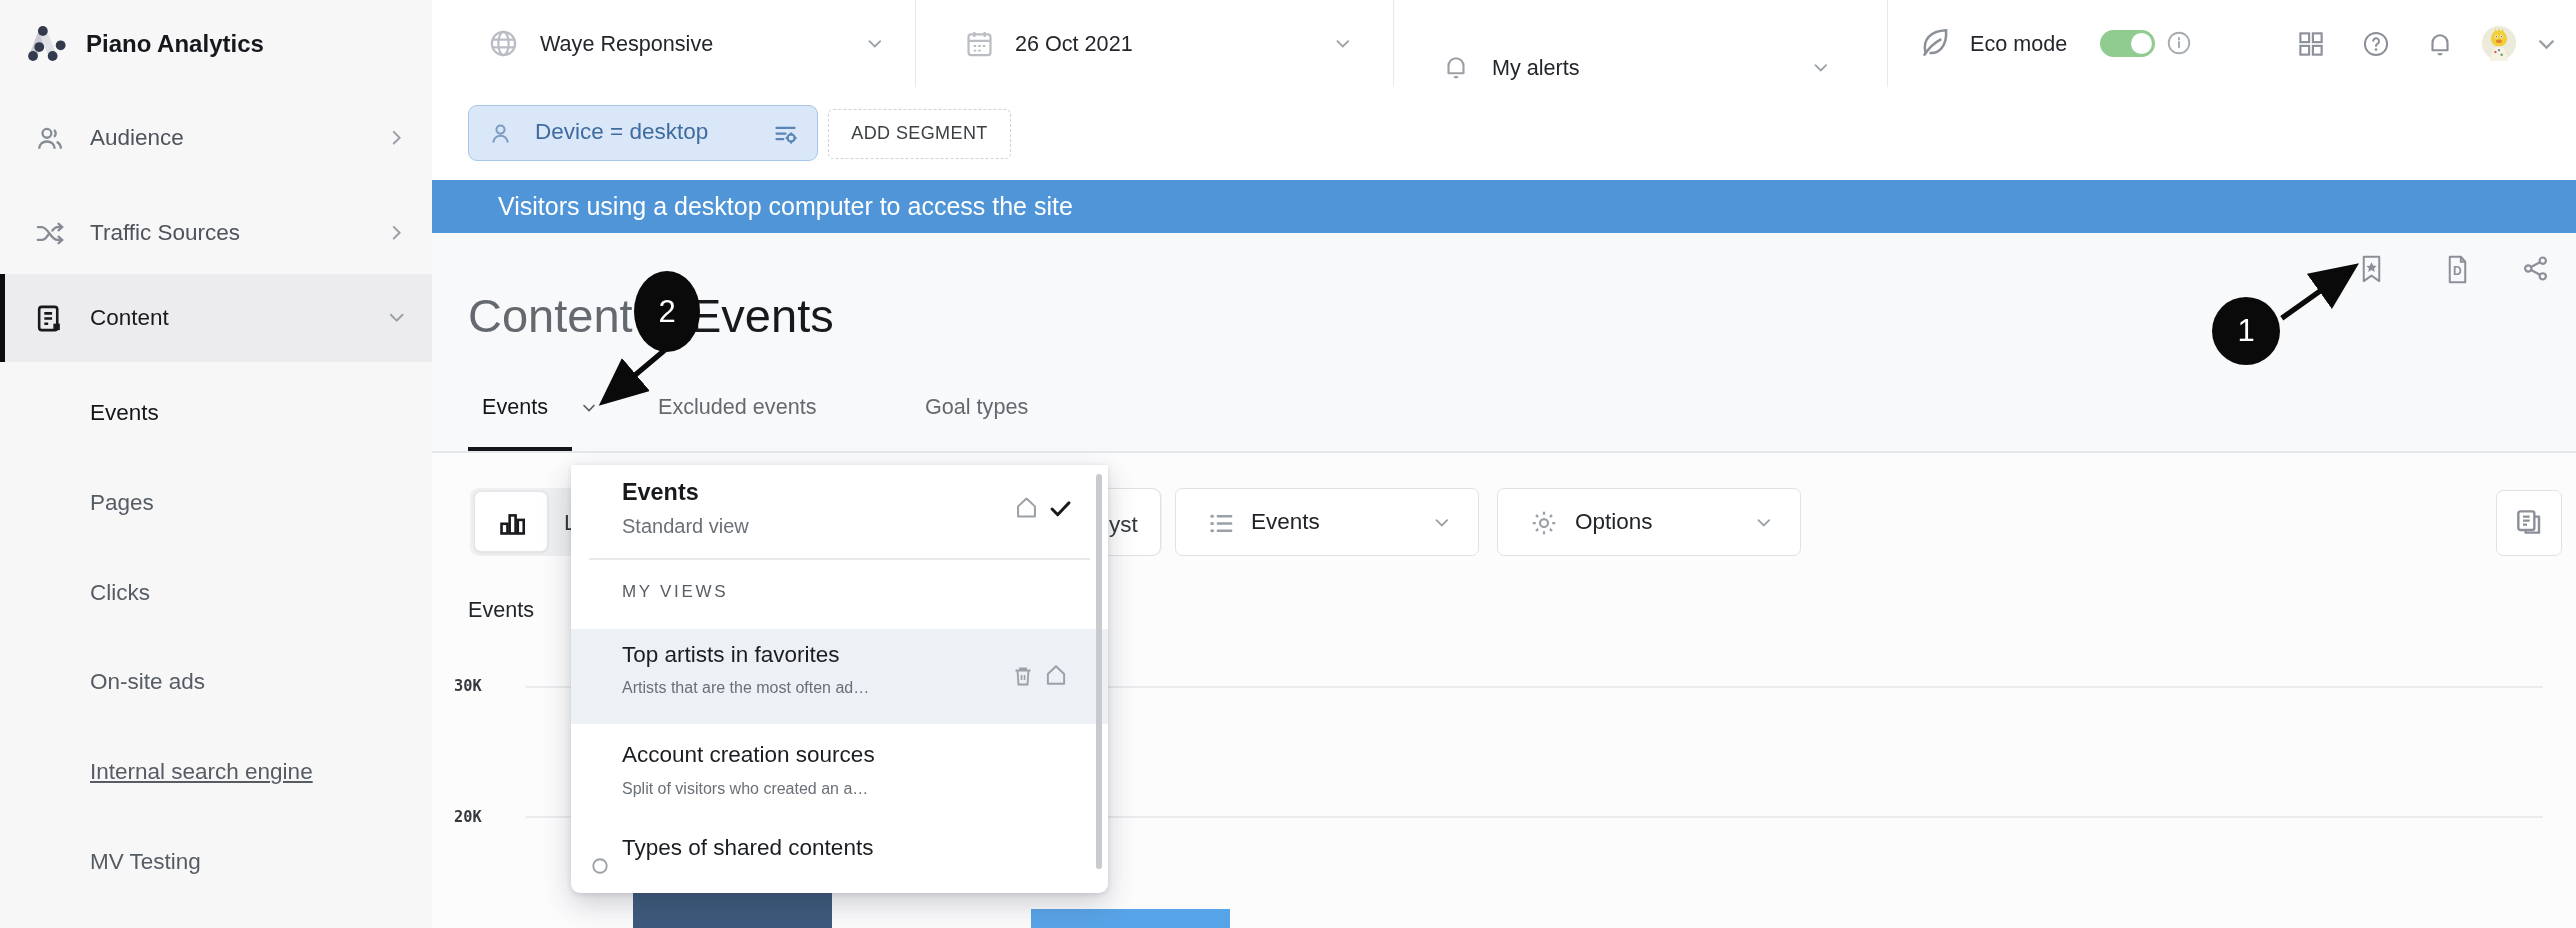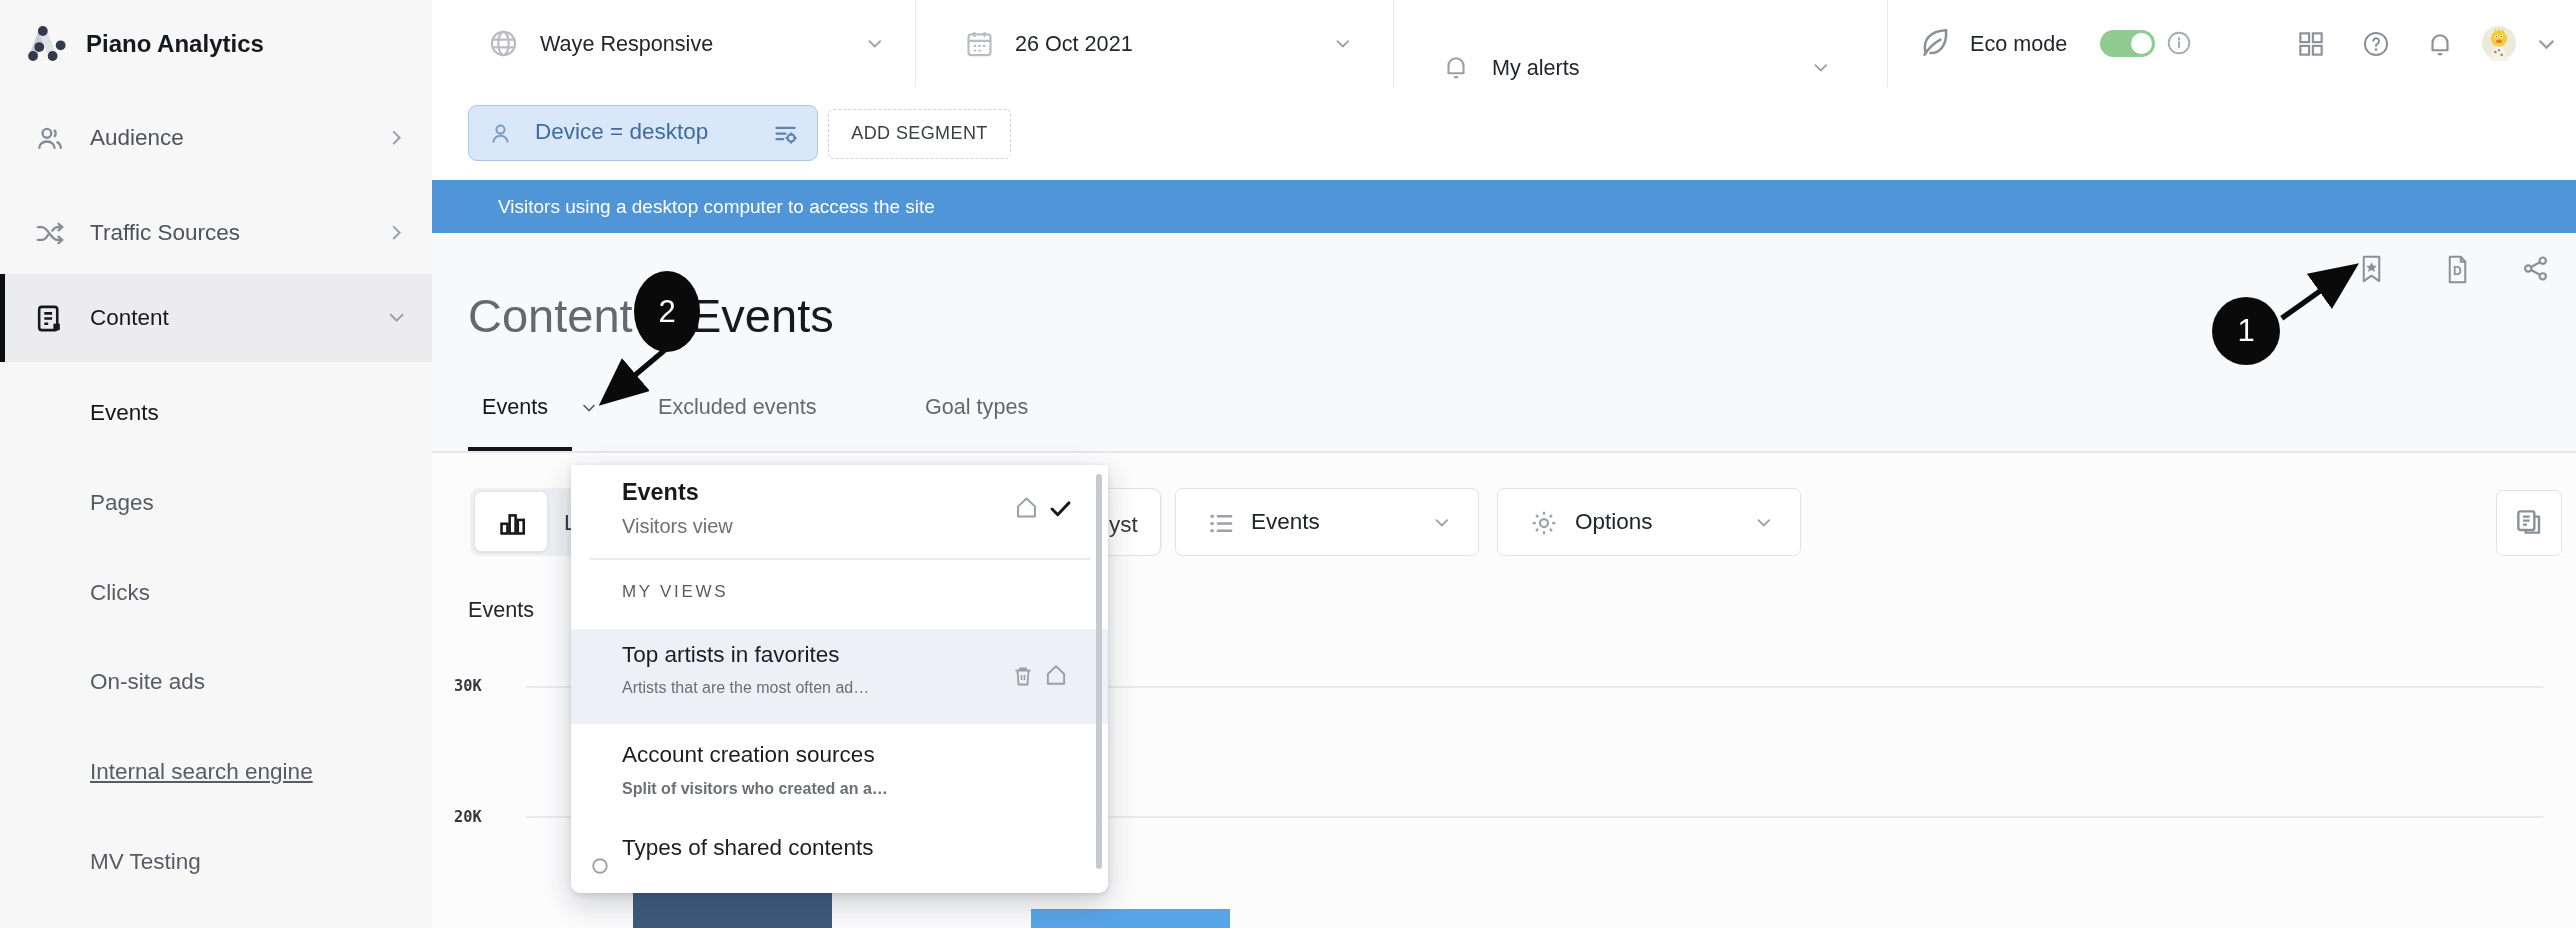--- a/index.html
+++ b/index.html
@@ -23,21 +23,21 @@
   .nav-item-active-band{left:0;width:432px;height:88px;background:#ececee;}
   .active-bar{left:0;width:5.4px;height:88px;background:#0c0d0f;}
   .subnav-label{font-size:22.5px;color:#565c63;white-space:nowrap;}
 
   
   .seg-chip{left:468px;top:105px;width:350px;height:56px;background:#d9e7f8;border:1.8px solid #a9c6ea;border-radius:9px;box-sizing:border-box;}
   .seg-chip-label{font-size:22.5px;color:#3f6b9e;line-height:52px;}
   .addseg{left:828px;top:109px;width:183px;height:50px;background:#fff;border:1.8px dashed #cfd2d6;border-radius:5.4px;box-sizing:border-box;}
   .addseg-label{width:100%;text-align:center;font-size:18px;font-weight:500;letter-spacing:0.4px;color:#3c4043;line-height:47px;}
   .banner{left:432px;top:180px;width:2144px;height:53px;background:#5095d8;}
-  .banner-label{left:66px;font-size:19px;color:#fff;line-height:53px;}
+  .banner-label{left:66px;font-size:25px;color:#fff;line-height:53px;}
 
   
   .headerzone{left:432px;top:233px;width:2144px;height:220px;background:#f8f9fa;}
   .page-title-gray{font-size:47px;color:#64696f;}
   .page-title-dark{font-size:47px;color:#17191c;}
   .tab-label{font-size:21.6px;white-space:nowrap;}
   .tab-active{color:#141619;font-weight:500;}
   .tab-inactive{color:#64696f;}
   .tab-underline{background:#141619;height:4.5px;}
   .tabs-border{left:432px;top:451px;width:2144px;height:1.8px;background:#e5e7ea;}
@@ -388,21 +388,21 @@
   <div class="abs gridline" style="top:686px;"></div>
   <div class="abs gridline" style="top:816px;"></div>
   <span class="abs ytick" style="top:677px;">30K</span>
   <span class="abs ytick" style="top:808px;">20K</span>
   <div class="abs bar" style="left: 633px; top: 865px; height: 63px; background: rgb(61, 90, 124);"></div>
   <div class="abs bar" style="left: 1031px; top: 909px; height: 19px; background: rgb(88, 164, 232);"></div>
 
   <div class="abs panel">
     <div class="abs" style="left:0;top:0;width:537px;height:93px;">
       <span class="abs panel-title" style="left:51px;top:14.4px;">Events</span>
-      <span class="abs panel-sub" style="left:51px;top:50px;">Visitors view</span>
+      <span class="abs panel-sub" style="left:51px;top:50px;">Standard view</span>
       <span class="abs" style="left:442px;top:29px;">
         <svg width="27" height="27" viewBox="0 0 24 24" fill="none" stroke="#9aa0a6" stroke-width="1.8" stroke-linejoin="round">
           <path d="M4.5 11L12 4l7.5 7v9h-15z"></path>
         </svg>
       </span>
       <span class="abs" style="left:476px;top:30px;">
         <svg width="27" height="27" viewBox="0 0 24 24">
             <path d="M4.5 12.5l5 5L19.5 7" fill="none" stroke="#17191c" stroke-width="2.6" stroke-linecap="round" stroke-linejoin="round"></path>
           </svg>
       </span>
@@ -421,21 +421,21 @@
       </span>
       <span class="abs" style="left:472px;top:33px;">
         <svg width="26" height="26" viewBox="0 0 24 24" fill="none" stroke="#9aa0a6" stroke-width="1.8" stroke-linejoin="round">
           <path d="M4.5 11L12 4l7.5 7v9h-15z"></path>
         </svg>
       </span>
     </div>
 
     <div class="abs" style="left:0;top:259px;width:537px;height:97px;">
       <span class="abs view-title" style="left:51px;top:18px;">Account creation sources</span>
-      <span class="abs view-sub" style="left:51px;top:56px;font-weight:bold;">Split of visitors who created an a…</span>
+      <span class="abs view-sub" style="left:51px;top:56px;">Split of visitors who created an a…</span>
     </div>
 
     <div class="abs" style="left:0;top:356px;width:537px;height:72px;">
       <span class="abs" style="left:20px;top:36px;">
         <svg width="18" height="18" viewBox="0 0 20 20">
             <circle cx="10" cy="10" r="7.5" fill="none" stroke="#9aa0a6" stroke-width="2"></circle>
           </svg>
       </span>
       <span class="abs view-title" style="left:51px;top:14.4px;">Types of shared contents</span>
     </div>

